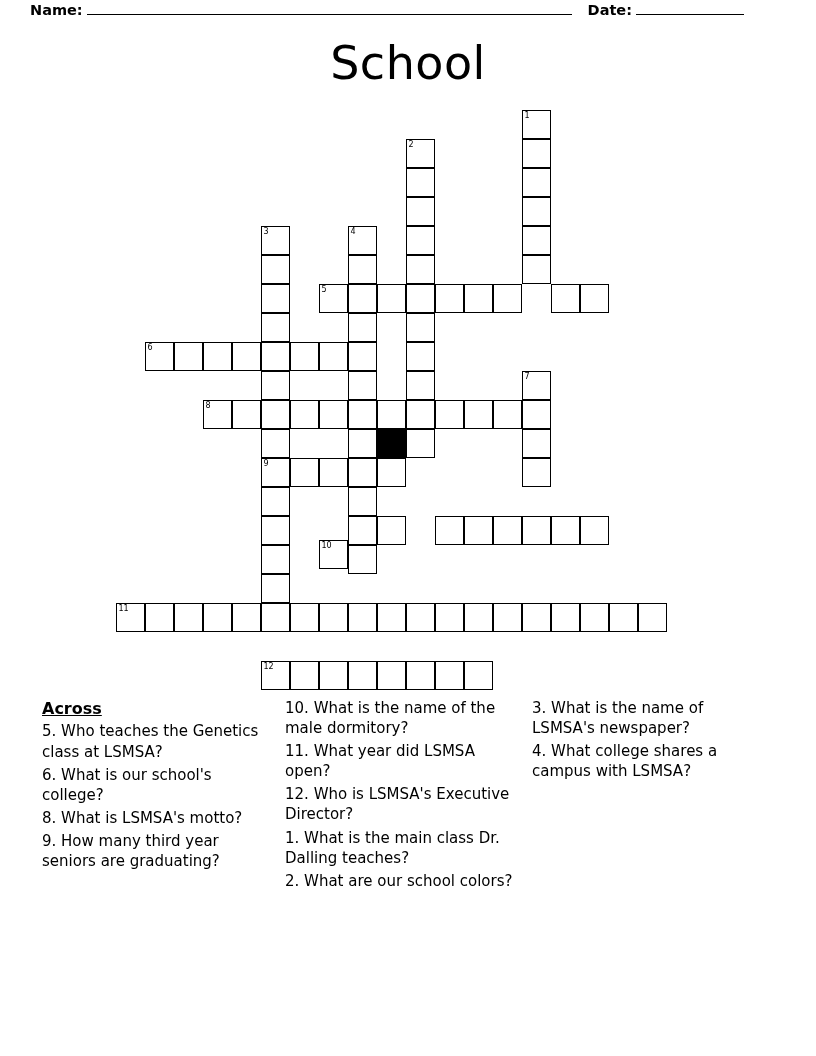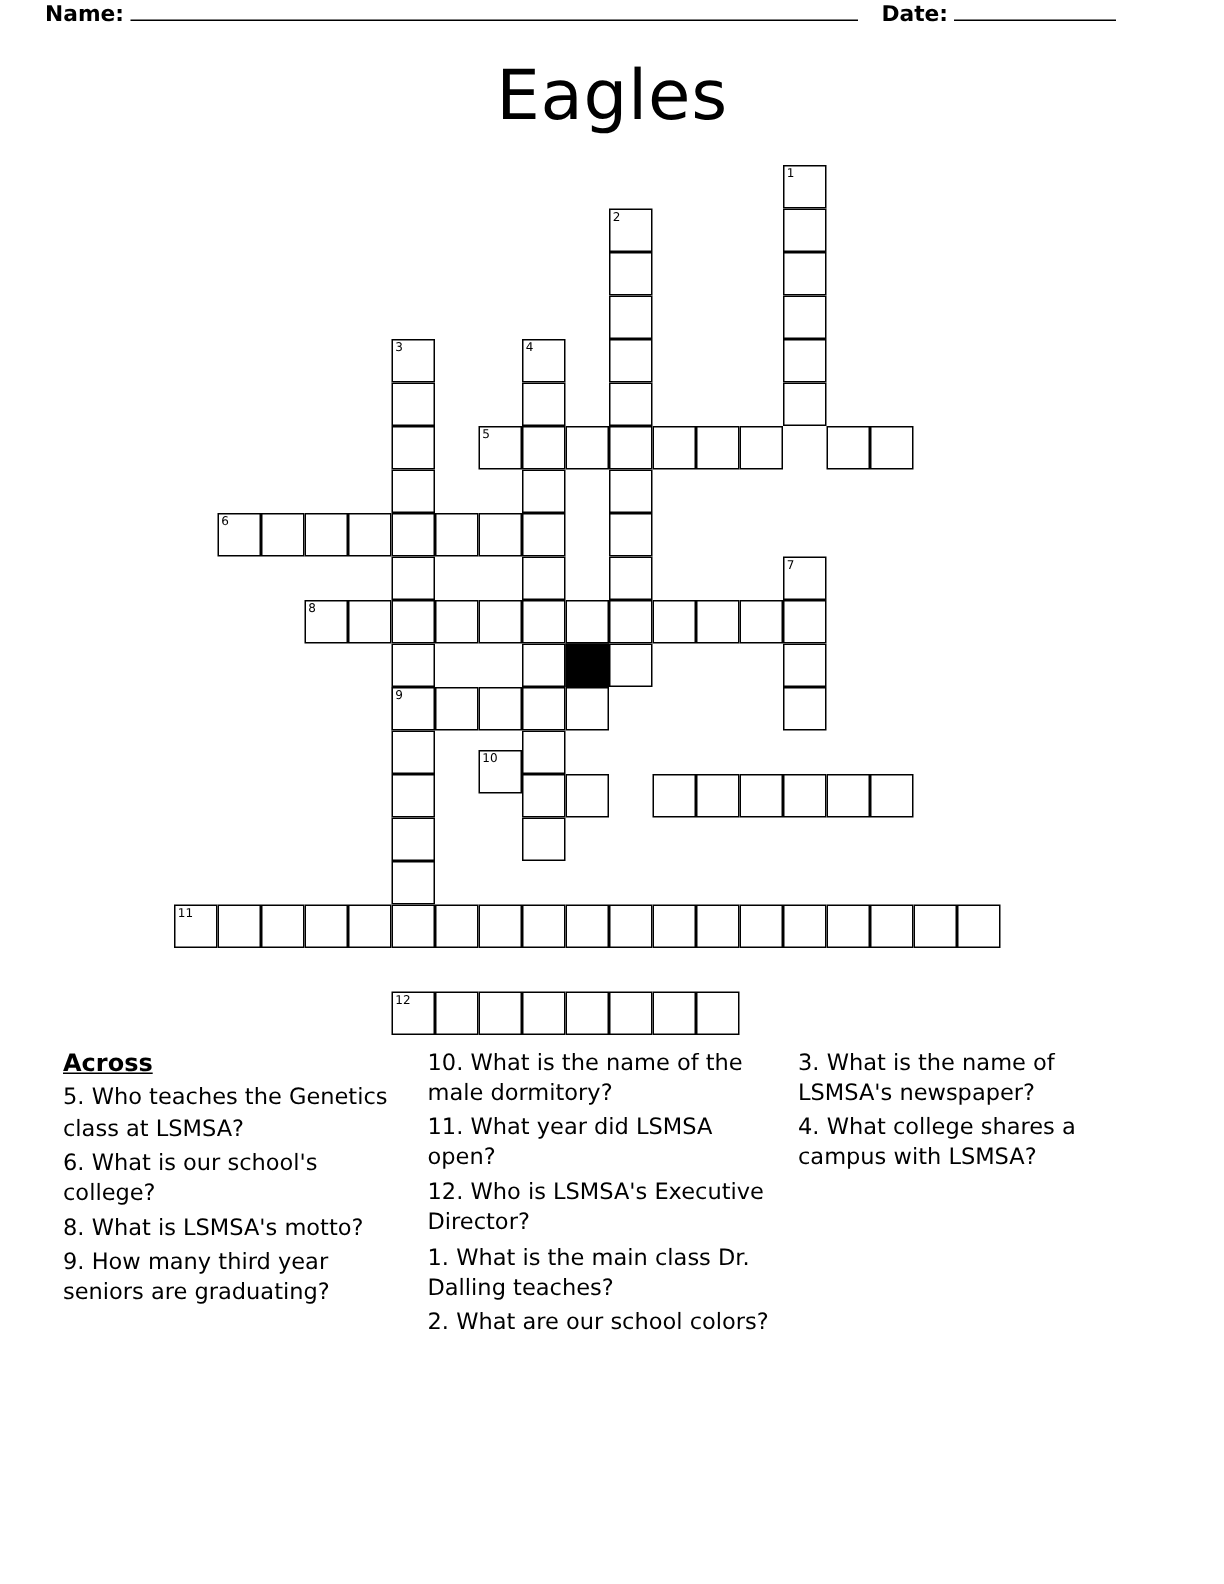--- a/index.html
+++ b/index.html
@@ -121,21 +121,21 @@
 
 <div class="page">
 
   <div class="header-line">
     <span class="header-label">Name:</span>
     <span class="header-rule rule-name"></span>
     <span class="header-label date-label">Date:</span>
     <span class="header-rule rule-date"></span>
   </div>
 
-  <div class="puzzle-title">Eagles</div>
+  <div class="puzzle-title">School</div>
 
   <div class="grid" id="grid">
       <div class="cell" style="left: 522px; top: 6px;">
         <span class="num">1</span>
       </div>
       <div class="cell" style="left: 522px; top: 35px;"></div>
       <div class="cell" style="left: 522px; top: 64px;"></div>
       <div class="cell" style="left: 522px; top: 93px;"></div>
       <div class="cell" style="left: 522px; top: 122px;"></div>
       <div class="cell" style="left: 522px; top: 151px;"></div>
@@ -215,21 +215,21 @@
       <div class="cell" style="left: 435px; top: 296px;"></div>
       <div class="cell" style="left: 464px; top: 296px;"></div>
       <div class="cell" style="left: 493px; top: 296px;"></div>
       <div class="cell block" style="left: 377px; top: 325px;"></div>
       <div class="cell" style="left: 261px; top: 354px;">
         <span class="num">9</span>
       </div>
       <div class="cell" style="left: 290px; top: 354px;"></div>
       <div class="cell" style="left: 319px; top: 354px;"></div>
       <div class="cell" style="left: 377px; top: 354px;"></div>
-      <div class="cell" style="left: 319px; top: 396px;">
+      <div class="cell" style="left: 319px; top: 436px;">
         <span class="num">10</span>
       </div>
       <div class="cell" style="left: 377px; top: 412px;"></div>
       <div class="cell" style="left: 435px; top: 412px;"></div>
       <div class="cell" style="left: 464px; top: 412px;"></div>
       <div class="cell" style="left: 493px; top: 412px;"></div>
       <div class="cell" style="left: 522px; top: 412px;"></div>
       <div class="cell" style="left: 551px; top: 412px;"></div>
       <div class="cell" style="left: 580px; top: 412px;"></div>
       <div class="cell" style="left: 116px; top: 499px;">

